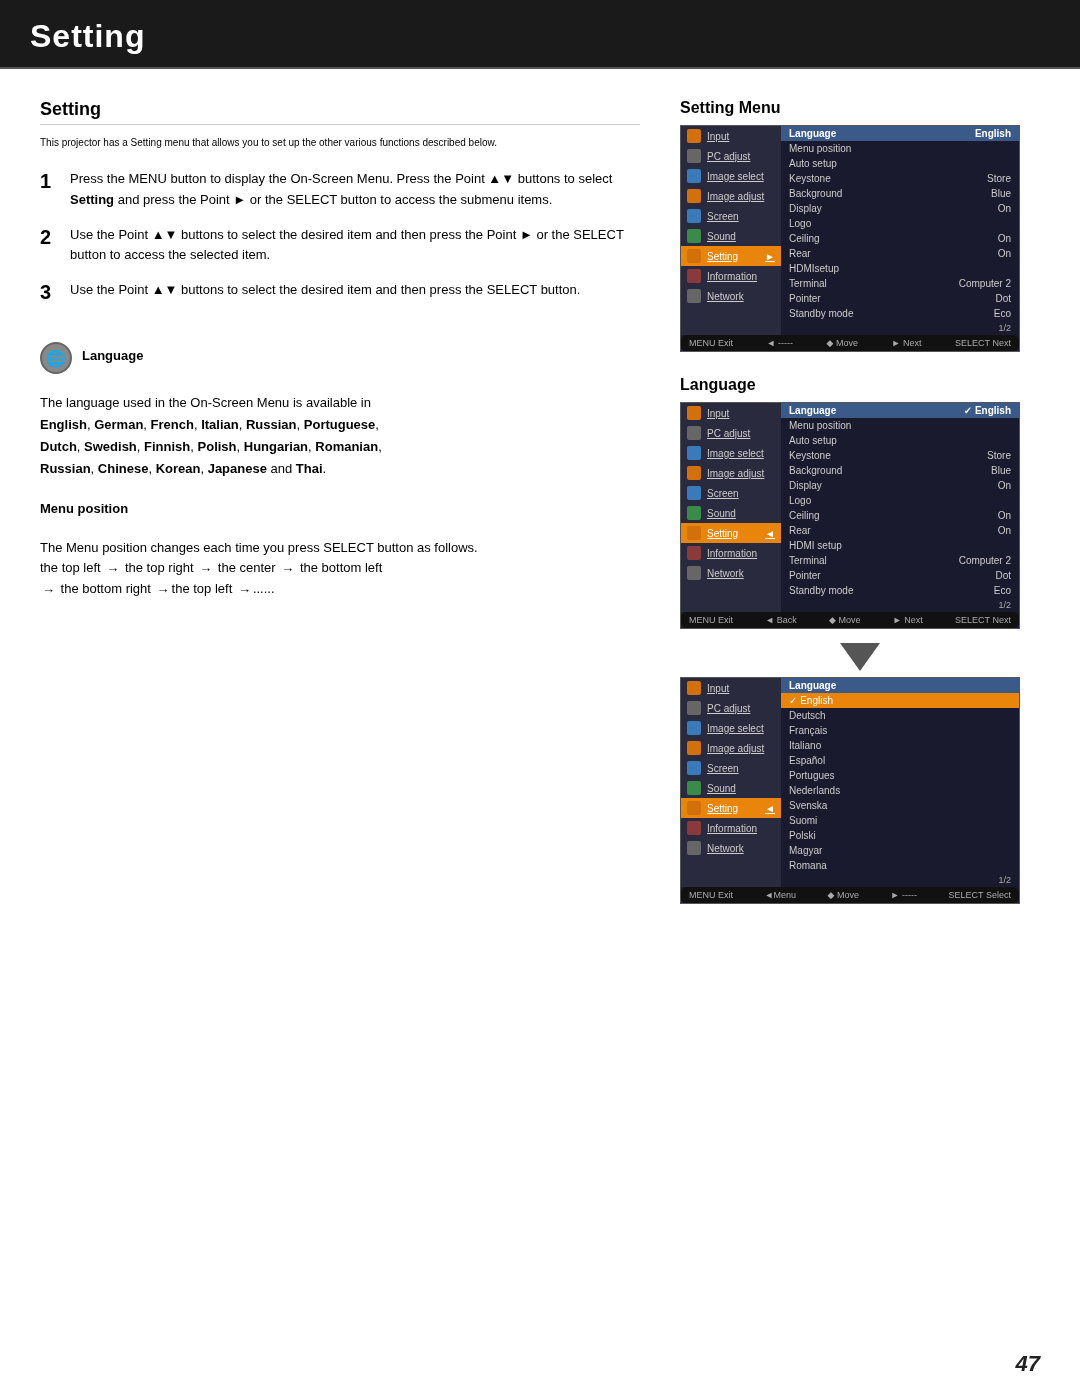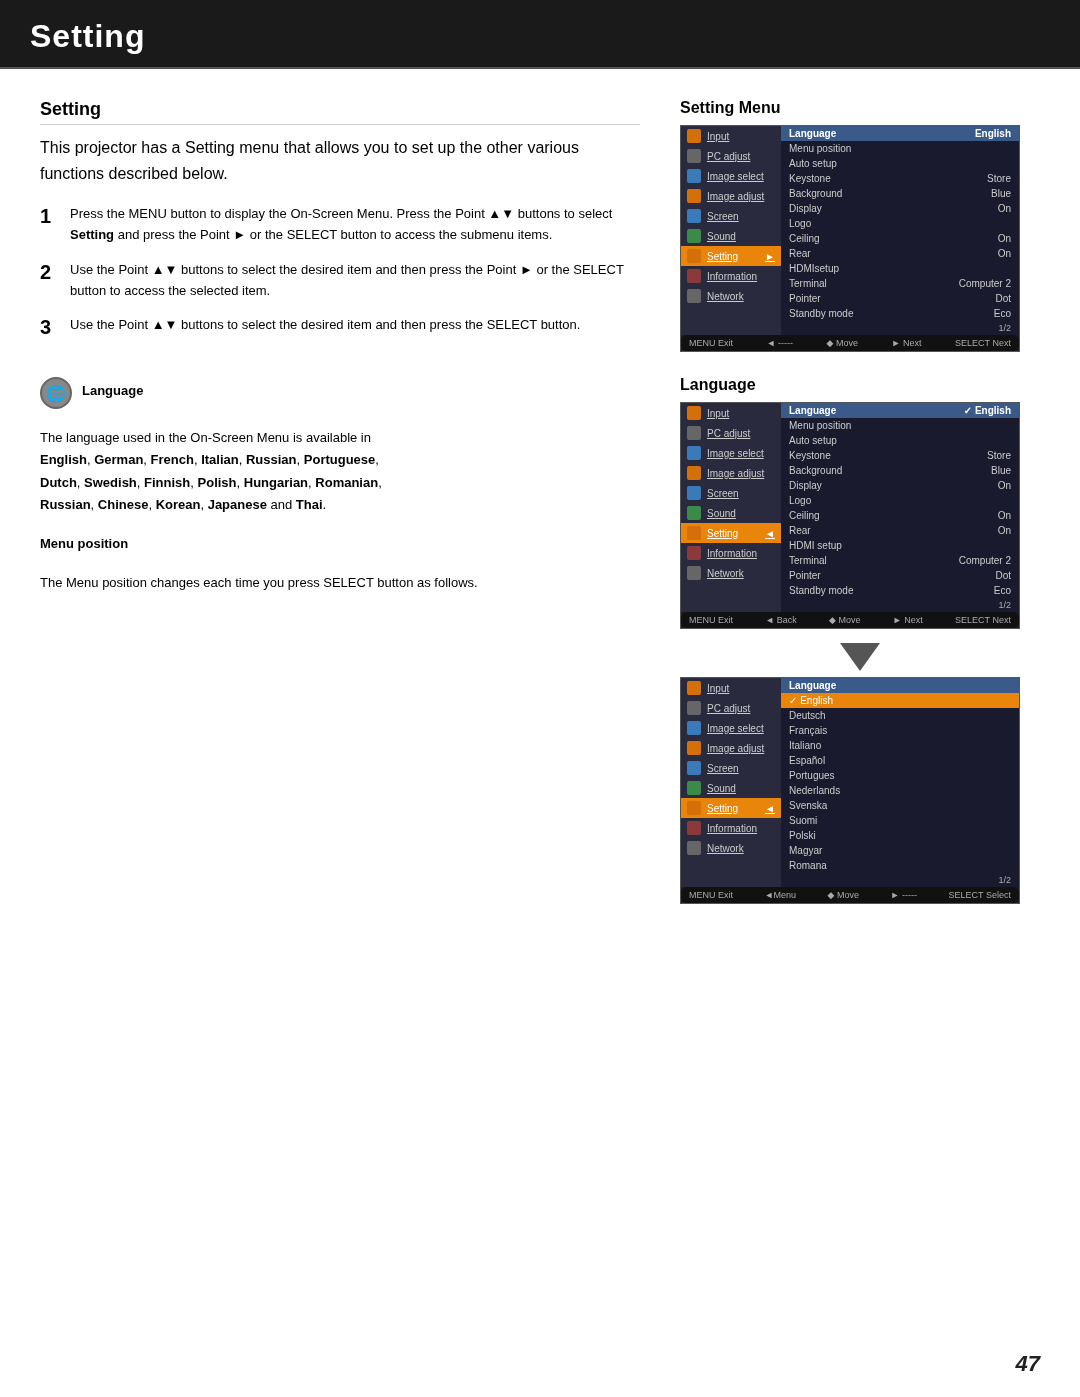--- a/index.html
+++ b/index.html
@@ -47,21 +47,21 @@
 
     .section-title {
       font-size: 18px;
       font-weight: bold;
       margin-bottom: 10px;
       border-bottom: 1px solid #ccc;
       padding-bottom: 4px;
     }
 
     .intro-text {
-      font-size: 16px;
+      font-size: 10px;
       line-height: 1.6;
       margin-bottom: 18px;
     }
 
     .numbered-steps ol {
       list-style: none;
       padding: 0;
     }
     .numbered-steps li {
       display: flex;
@@ -290,20 +290,24 @@
       <p class="language-text">
         <span>The language used in the On-Screen Menu is available in</span><br>
         <strong>English</strong>, <strong>German</strong>, <strong>French</strong>, <strong>Italian</strong>, <strong>Russian</strong>, <strong>Portuguese</strong>,<br>
         <strong>Dutch</strong>, <strong>Swedish</strong>, <strong>Finnish</strong>, <strong>Polish</strong>, <strong>Hungarian</strong>, <strong>Romanian</strong>,<br>
         <strong>Russian</strong>, <strong>Chinese</strong>, <strong>Korean</strong>, <strong>Japanese</strong> and <strong>Thai</strong>.
       </p>
 
       <p class="menu-position-title">Menu position</p>
       <br>
       <p class="menu-position-text">The Menu position changes each time you press SELECT button as follows.</p>
+      <p class="menu-position-text">
+        the top left <span class="arrow-symbol">→</span> the top right <span class="arrow-symbol">→</span> the center <span class="arrow-symbol">→</span> the bottom left<br>
+        <span class="arrow-symbol">→</span> the bottom right <span class="arrow-symbol">→</span>the top left <span class="arrow-symbol">→</span>......
+      </p>
 
     </div>
 
     <div class="right-col">
 
       <div class="right-section-title">Setting Menu</div>
       <div class="menu-screenshot">
         <div class="menu-inner">
 
           <div class="menu-left">

